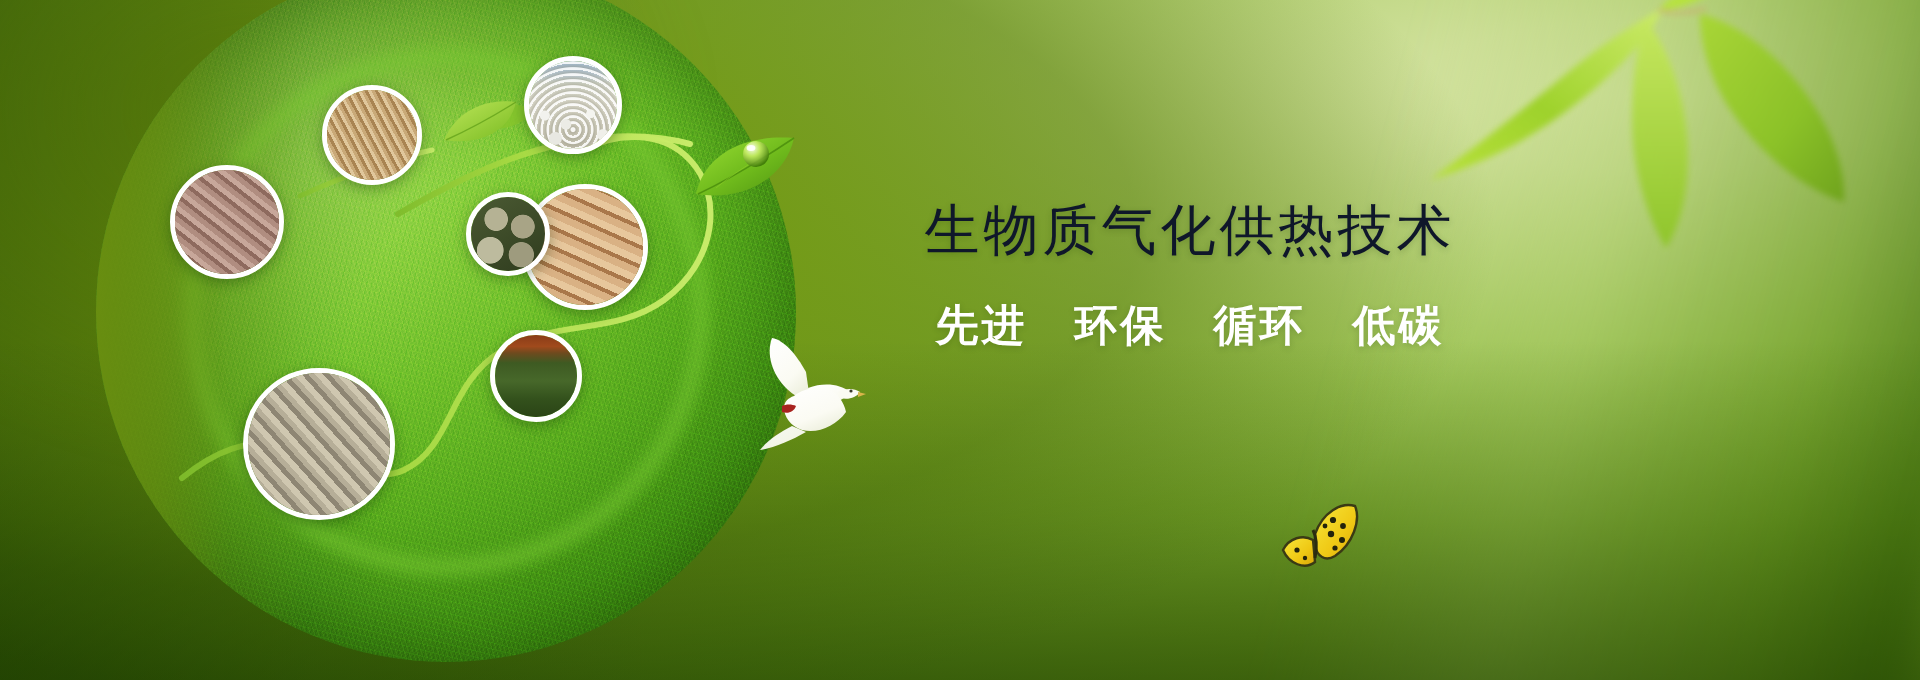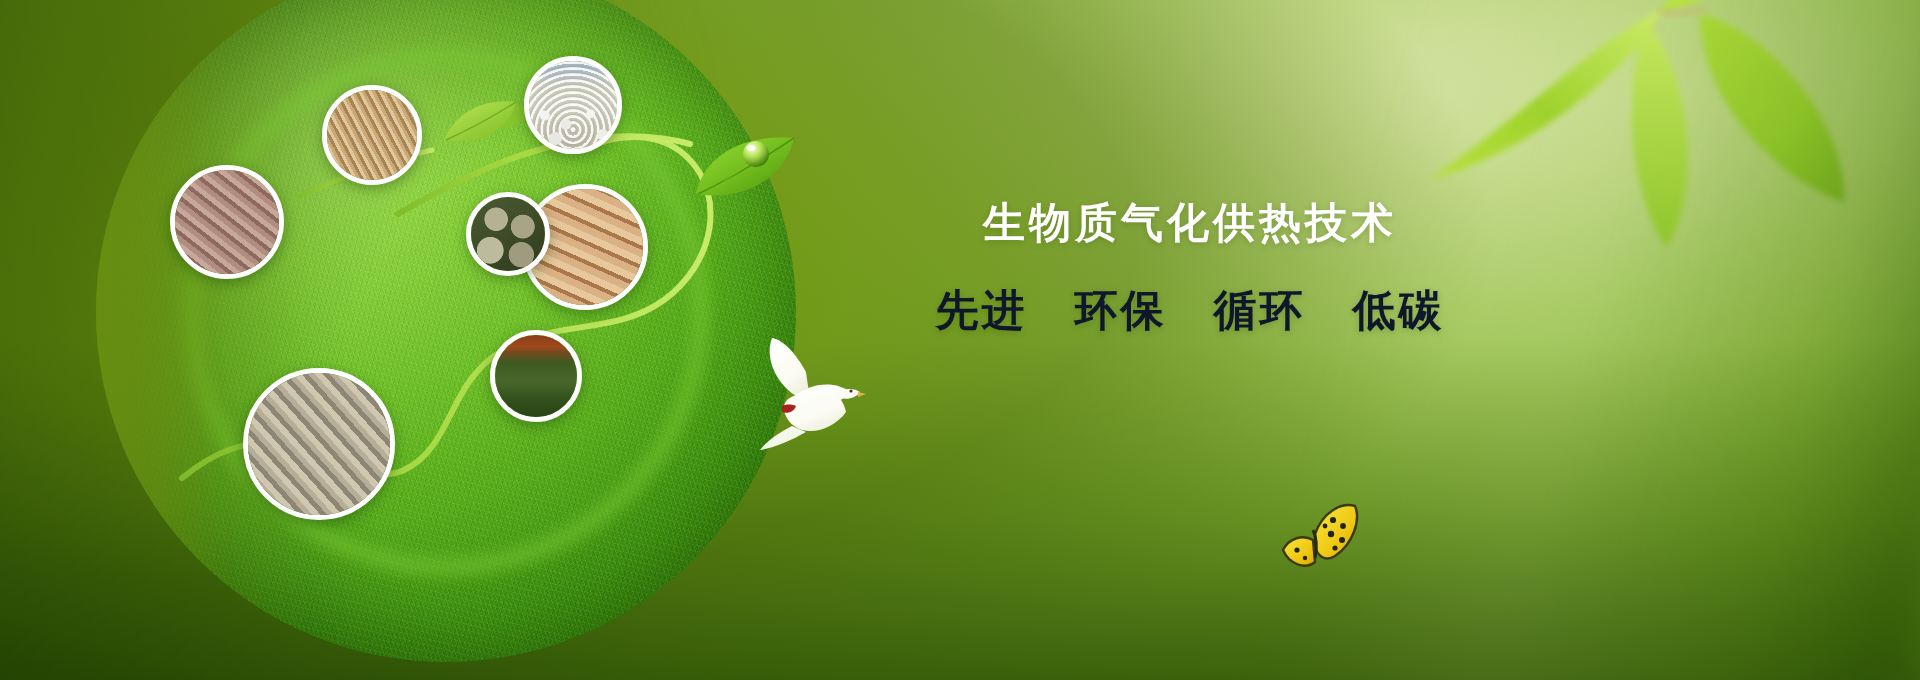--- a/index.html
+++ b/index.html
@@ -222,31 +222,31 @@
 
   
   .text-block {
     position: absolute;
     left: 880px;
     top: 198px;
     width: 620px;
     text-align: center;
   }
   .headline {
-    color: #ffffff;
-    font-size: 42px;
+    color: #0f172a;
+    font-size: 55px;
     letter-spacing: 4px;
-    font-weight: 700;
+    font-weight: 400;
     line-height: 1.18;
     white-space: nowrap;
     text-shadow: 0 2px 6px rgba(30,60,0,0.22);
   }
   .subline {
     margin-top: 34px;
-    color: #0f172a;
+    color: #ffffff;
     font-size: 43px;
     font-weight: 700;
     letter-spacing: 3px;
     white-space: nowrap;
     text-shadow: 0 2px 6px rgba(30,60,0,0.22);
   }
   .subline .word { display: inline-block; margin: 0 16px; }
 </style>
 </head>
 <body>

